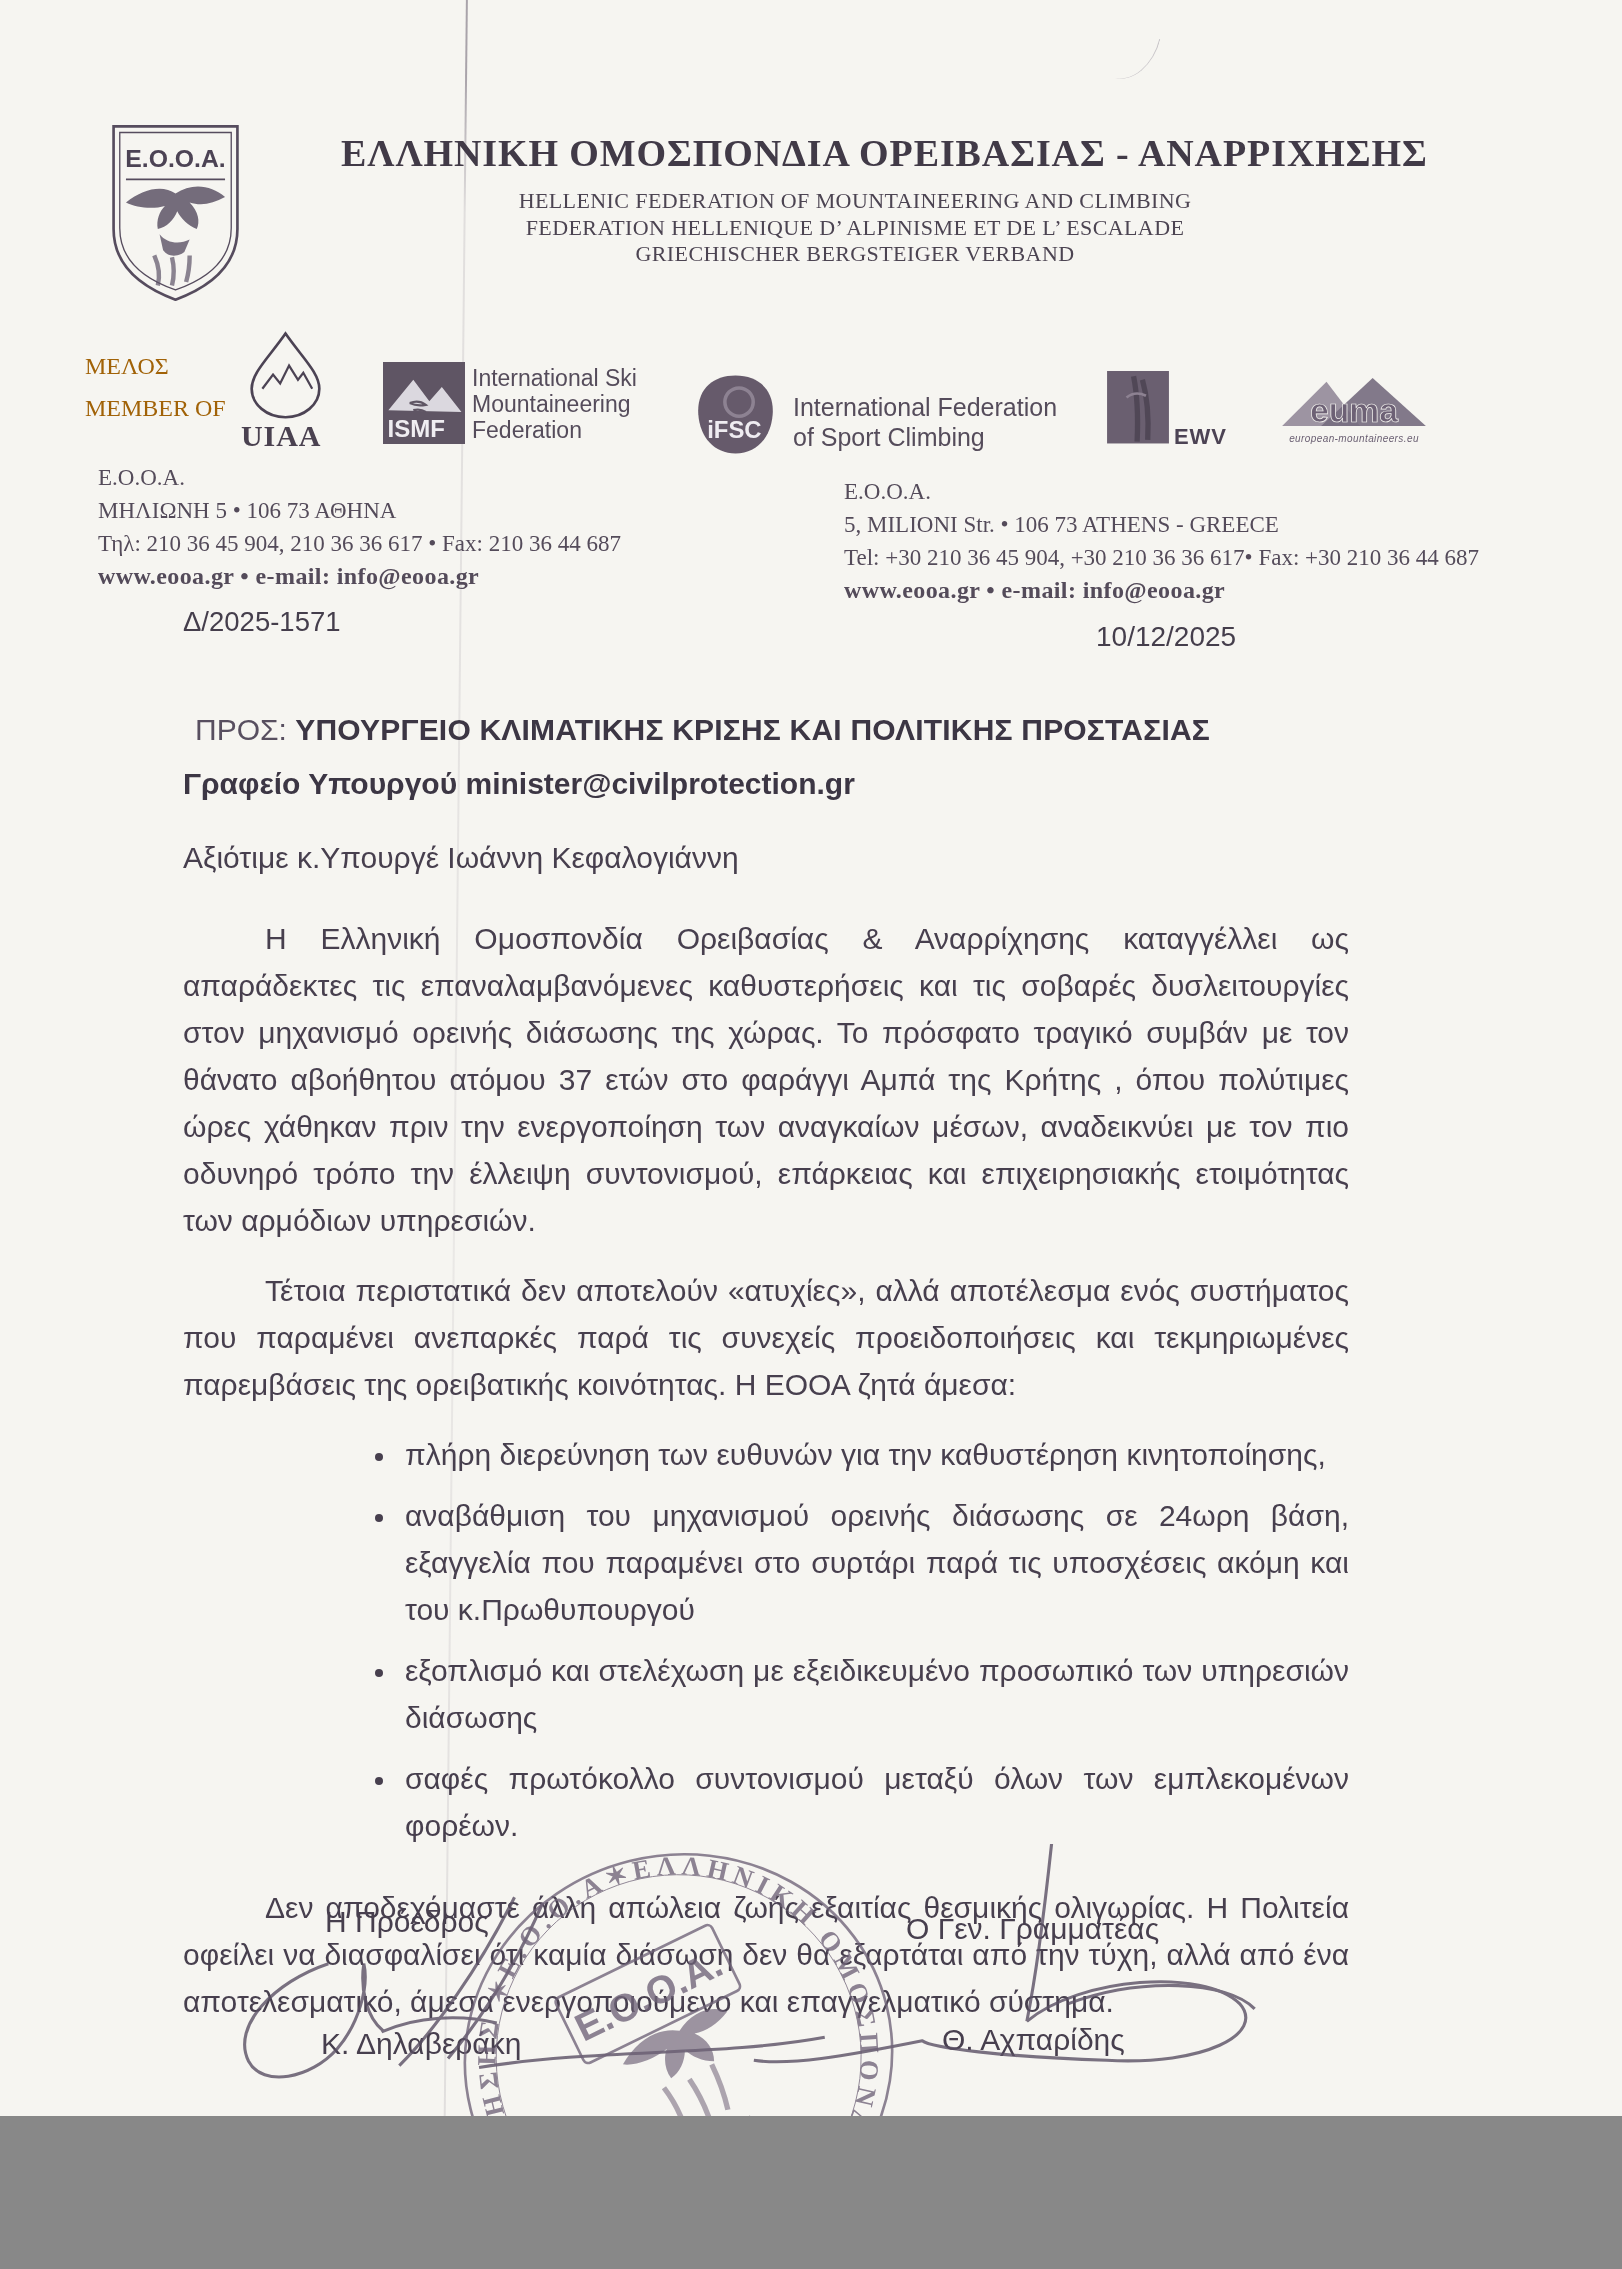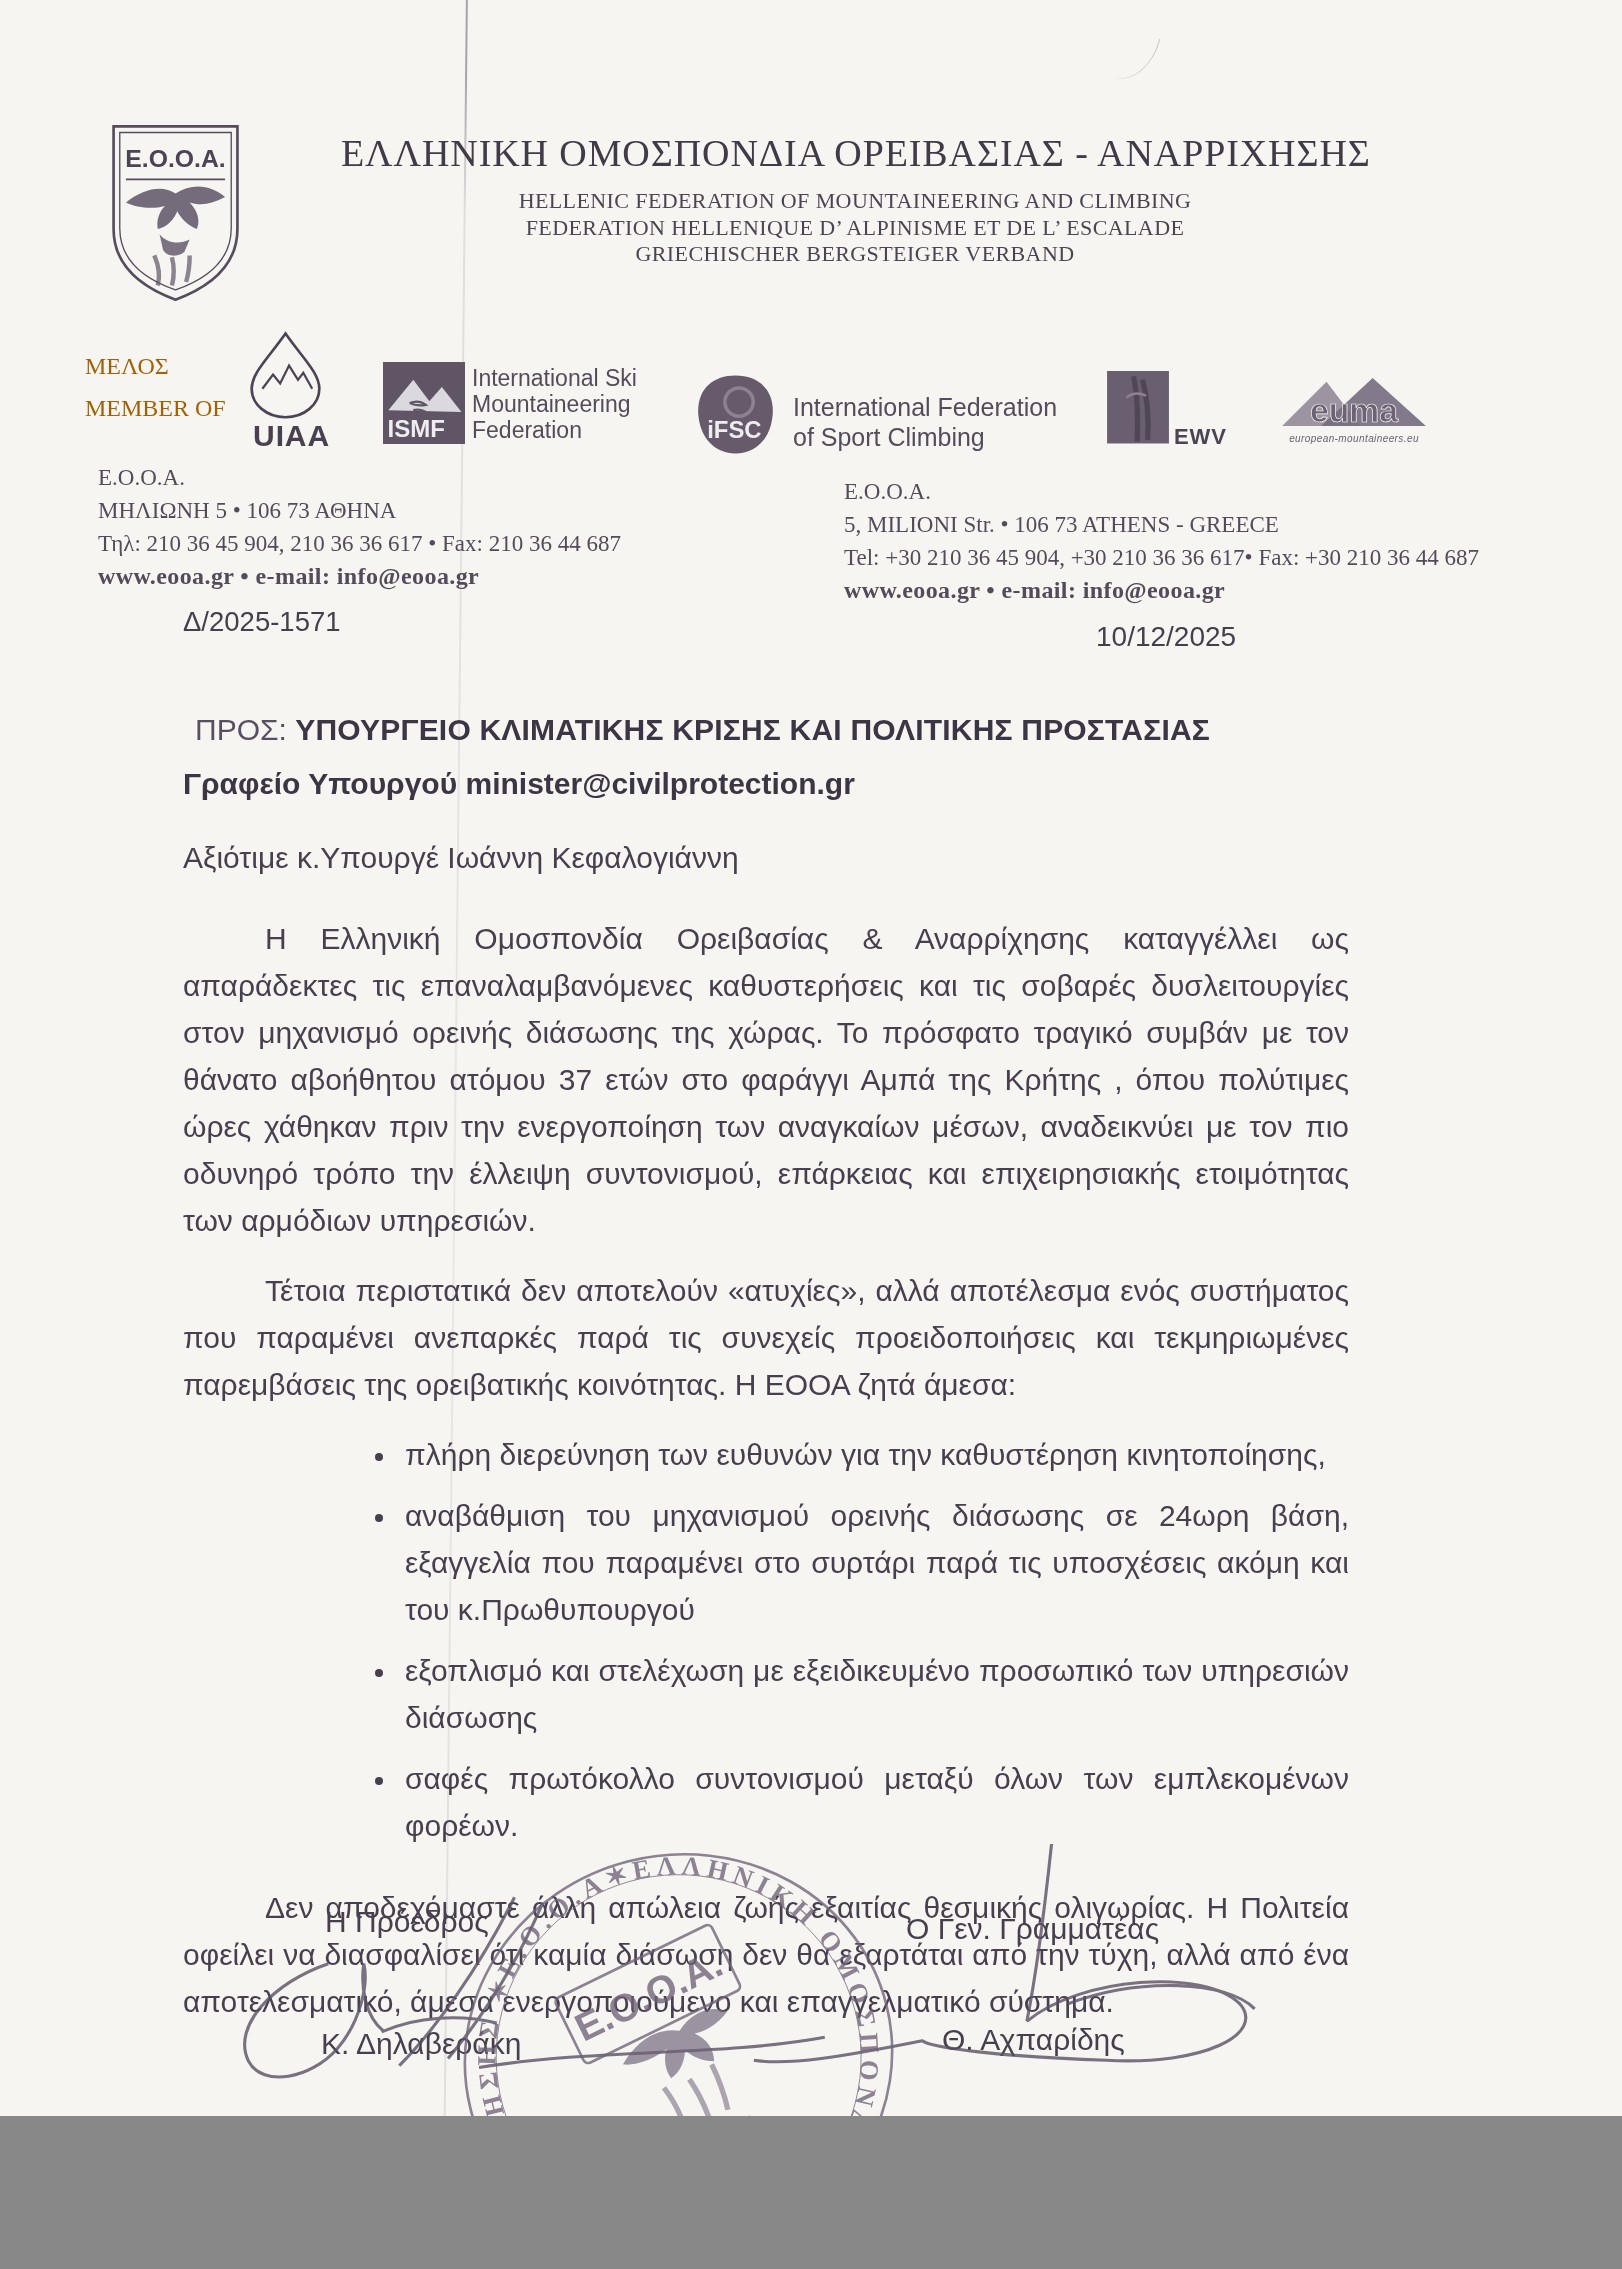--- a/index.html
+++ b/index.html
@@ -8,21 +8,21 @@
     width:1623px;height:2116px;
     background:#f6f5f1;
     overflow:hidden;
     font-family:"Liberation Sans",sans-serif;
     color:#474050;
   }
   .abs{position:absolute;}
   
   .org-title{
     font-family:"Liberation Serif",serif;
-    font-weight:normal;font-size:38px;letter-spacing:0.9px;
+    font-weight:bold;font-size:38px;letter-spacing:0.9px;
     color:#413a47;white-space:nowrap;text-align:center;
   }
   .org-sub{
     font-family:"Liberation Serif",serif;
     font-size:22px;color:#4c4452;letter-spacing:0.4px;
     text-align:center;white-space:nowrap;line-height:25px;
   }
   
   .member-label{font-family:"Liberation Serif",serif;font-size:24px;color:#a16207;}
   .logo-caption{font-size:23px;color:#554c5b;line-height:26px;}
@@ -96,21 +96,21 @@
   <div class="abs org-sub" style="left:434px;top:241px;width:842px;">GRIECHISCHER BERGSTEIGER VERBAND</div>
 
   <div class="abs member-label" style="left:85px;top:353px;">ΜΕΛΟΣ</div>
   <div class="abs member-label" style="left:85px;top:395px;">MEMBER OF</div>
 
   <div class="abs" style="left:241px;top:330px;">
     <svg width="89" height="89" viewBox="0 0 100 100">
       <path d="M50,4 C32,30 12,48 12,66 a38,32 0 0 0 76,0 C88,48 68,30 50,4 Z" fill="none" stroke="#4c4354" stroke-width="3"></path>
       <path d="M24,66 l12,-16 8,10 10,-20 10,16 6,-8 10,18" fill="none" stroke="#4c4354" stroke-width="2.5"></path>
     </svg>
-    <div class="uiaa-word" style="text-align:right;margin-top:-3.5px;">UIAA</div>
+    <div class="uiaa-word" style="text-align:left;margin-top:-3.5px;font-family:Liberation Serif, serif;">UIAA</div>
   </div>
 
   <div class="abs" style="left:383px;top:362px;">
     <svg width="82" height="82" viewBox="0 0 92 92">
       <rect x="0" y="0" width="92" height="92" fill="#5f5564"></rect>
       <path d="M6,54 L34,20 L52,44 L66,28 L88,56 Z" fill="#e9e7ec" opacity="0.9"></path>
       <path d="M30,46 q10,-4 18,2 q-10,2 -18,-2 M34,54 q8,-2 14,2" stroke="#5f5564" stroke-width="2.5" fill="none"></path>
       <text x="5" y="84" font-family="Liberation Sans,sans-serif" font-size="27" font-weight="bold" fill="#efedf1">ISMF</text>
     </svg>
   </div>

